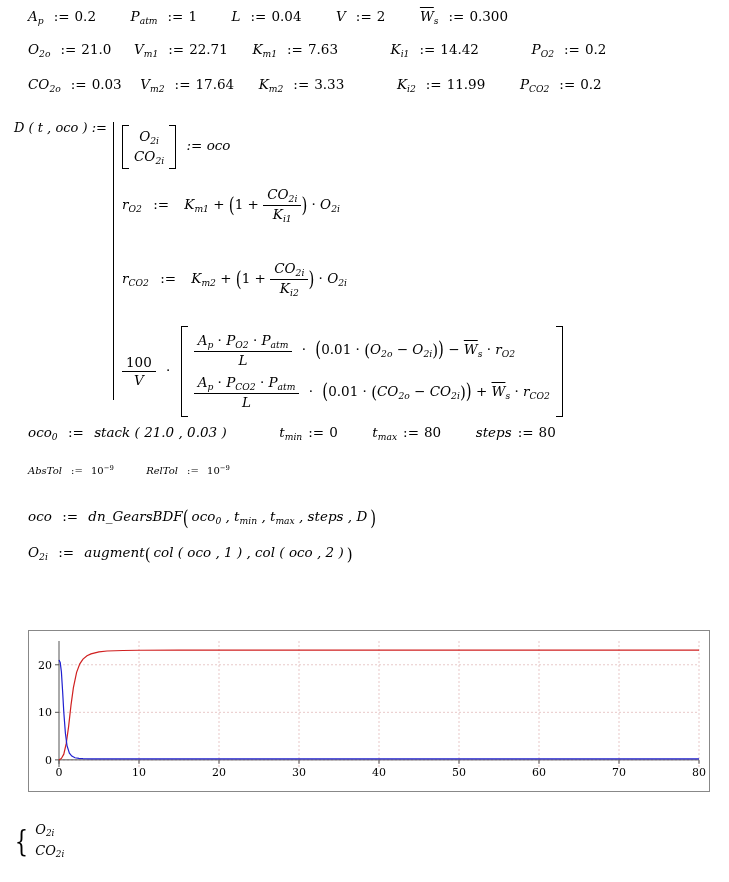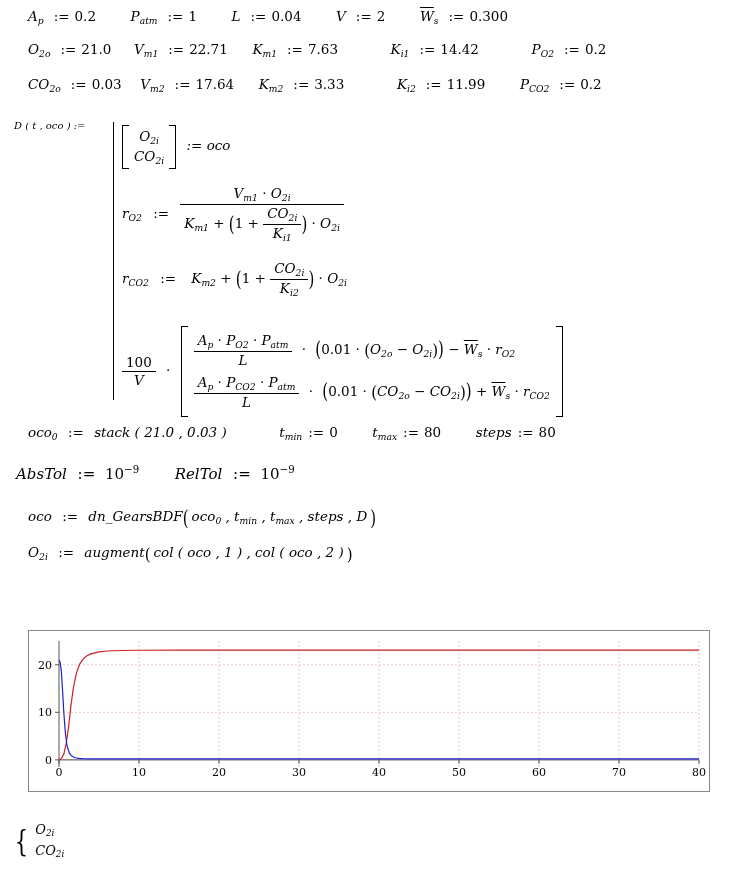--- a/index.html
+++ b/index.html
@@ -174,21 +174,21 @@
     <span class="sp" style="width:10px"></span>
     <span class="var"><span>V</span><span class="sub">m2</span></span><span class="sp"></span><span class="assign">:=</span><span class="sp" style="width:5px"></span><span class="num">17.64</span>
     <span class="sp" style="width:16px"></span>
     <span class="var"><span>K</span><span class="sub">m2</span></span><span class="sp"></span><span class="assign">:=</span><span class="sp" style="width:5px"></span><span class="num">3.33</span>
     <span class="sp-xl"></span>
     <span class="var"><span>K</span><span class="sub">i2</span></span><span class="sp"></span><span class="assign">:=</span><span class="sp" style="width:5px"></span><span class="num">11.99</span>
     <span class="sp-lg"></span>
     <span class="var"><span>P</span><span class="sub">CO2</span></span><span class="sp"></span><span class="assign">:=</span><span class="sp" style="width:5px"></span><span class="num">0.2</span>
   </div>
 
-  <div class="row" style="left:14px; top:120px; font-size:10px;">
+  <div class="row" style="left:14px; top:120px; font-size:13px;">
     <span class="var">D ( t , oco ) :=</span>
   </div>
 
   <div class="progbar" style="left:113px; top:122px; height:278px;"></div>
 
   <div class="row" style="left:122px; top:125px; font-size:13.5px;">
     <span class="vec">
       <span class="brk l"></span>
       <span class="items">
         <span class="var">O<span class="sub">2i</span></span><br>
@@ -196,23 +196,20 @@
       </span>
       <span class="brk r"></span>
     </span>
     <span class="sp" style="width:6px"></span><span class="var">:= oco</span>
   </div>
 
   <div class="row" style="left:122px; top:186px; font-size:13.5px;">
     <span class="var"><span>r</span><span class="sub">O2</span></span>
     <span class="sp" style="width:7px"></span><span class="assign">:=</span><span class="sp" style="width:7px"></span>
     <span class="frac">
-      <span class="nume">
-        <span class="var">V<span class="sub">m1</span></span> · <span class="var">O<span class="sub">2i</span></span>
-      </span>
       <span class="deno">
         <span class="var">K<span class="sub">m1</span></span> + <span class="bigparen2">(</span><span style="display:inline-block; vertical-align:middle;">1 +
           <span class="frac">
             <span class="nume"><span class="var">CO<span class="sub">2i</span></span></span>
             <span class="deno"><span class="var">K<span class="sub">i1</span></span></span>
           </span>
         </span><span class="bigparen2">)</span> · <span class="var">O<span class="sub">2i</span></span>
       </span>
     </span>
   </div>
@@ -267,21 +264,21 @@
     <span class="sp" style="width:6px"></span><span class="assign">:=</span><span class="sp" style="width:6px"></span>
     <span class="var">stack ( 21.0 , 0.03 )</span>
     <span class="sp-xl"></span>
     <span class="var"><span>t</span><span class="sub">min</span></span><span class="sp" style="width:6px"></span><span class="assign">:=</span><span class="sp" style="width:5px"></span><span class="num">0</span>
     <span class="sp-lg"></span>
     <span class="var"><span>t</span><span class="sub">max</span></span><span class="sp" style="width:6px"></span><span class="assign">:=</span><span class="sp" style="width:5px"></span><span class="num">80</span>
     <span class="sp-lg"></span>
     <span class="var"><span>steps</span></span><span class="sp" style="width:6px"></span><span class="assign">:=</span><span class="sp" style="width:5px"></span><span class="num">80</span>
   </div>
 
-  <div class="row" style="left:16px; top:464px; font-size:15px;">
+  <div class="row" style="left:28px; top:464px; font-size:10px;">
     <span class="var">AbsTol</span>
     <span class="sp" style="width:6px"></span><span class="assign">:=</span><span class="sp" style="width:5px"></span>
     <span class="num">10</span><span class="sup">−9</span>
     <span class="sp-lg"></span>
     <span class="var">RelTol</span>
     <span class="sp" style="width:6px"></span><span class="assign">:=</span><span class="sp" style="width:5px"></span>
     <span class="num">10</span><span class="sup">−9</span>
   </div>
 
   <div class="row" style="left:28px; top:508px; font-size:13.5px;">

